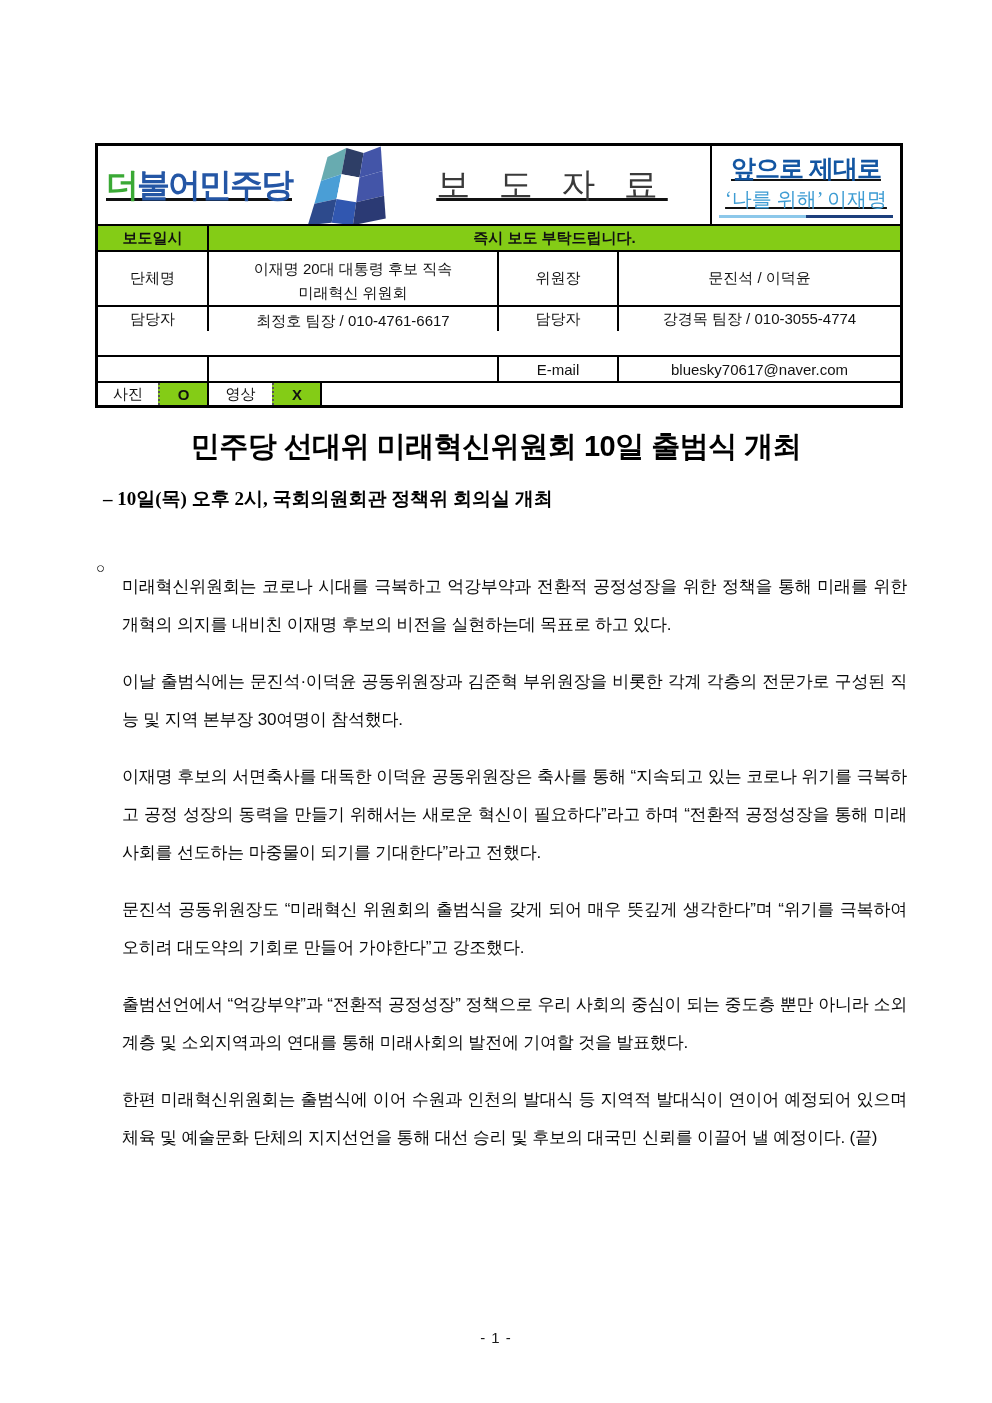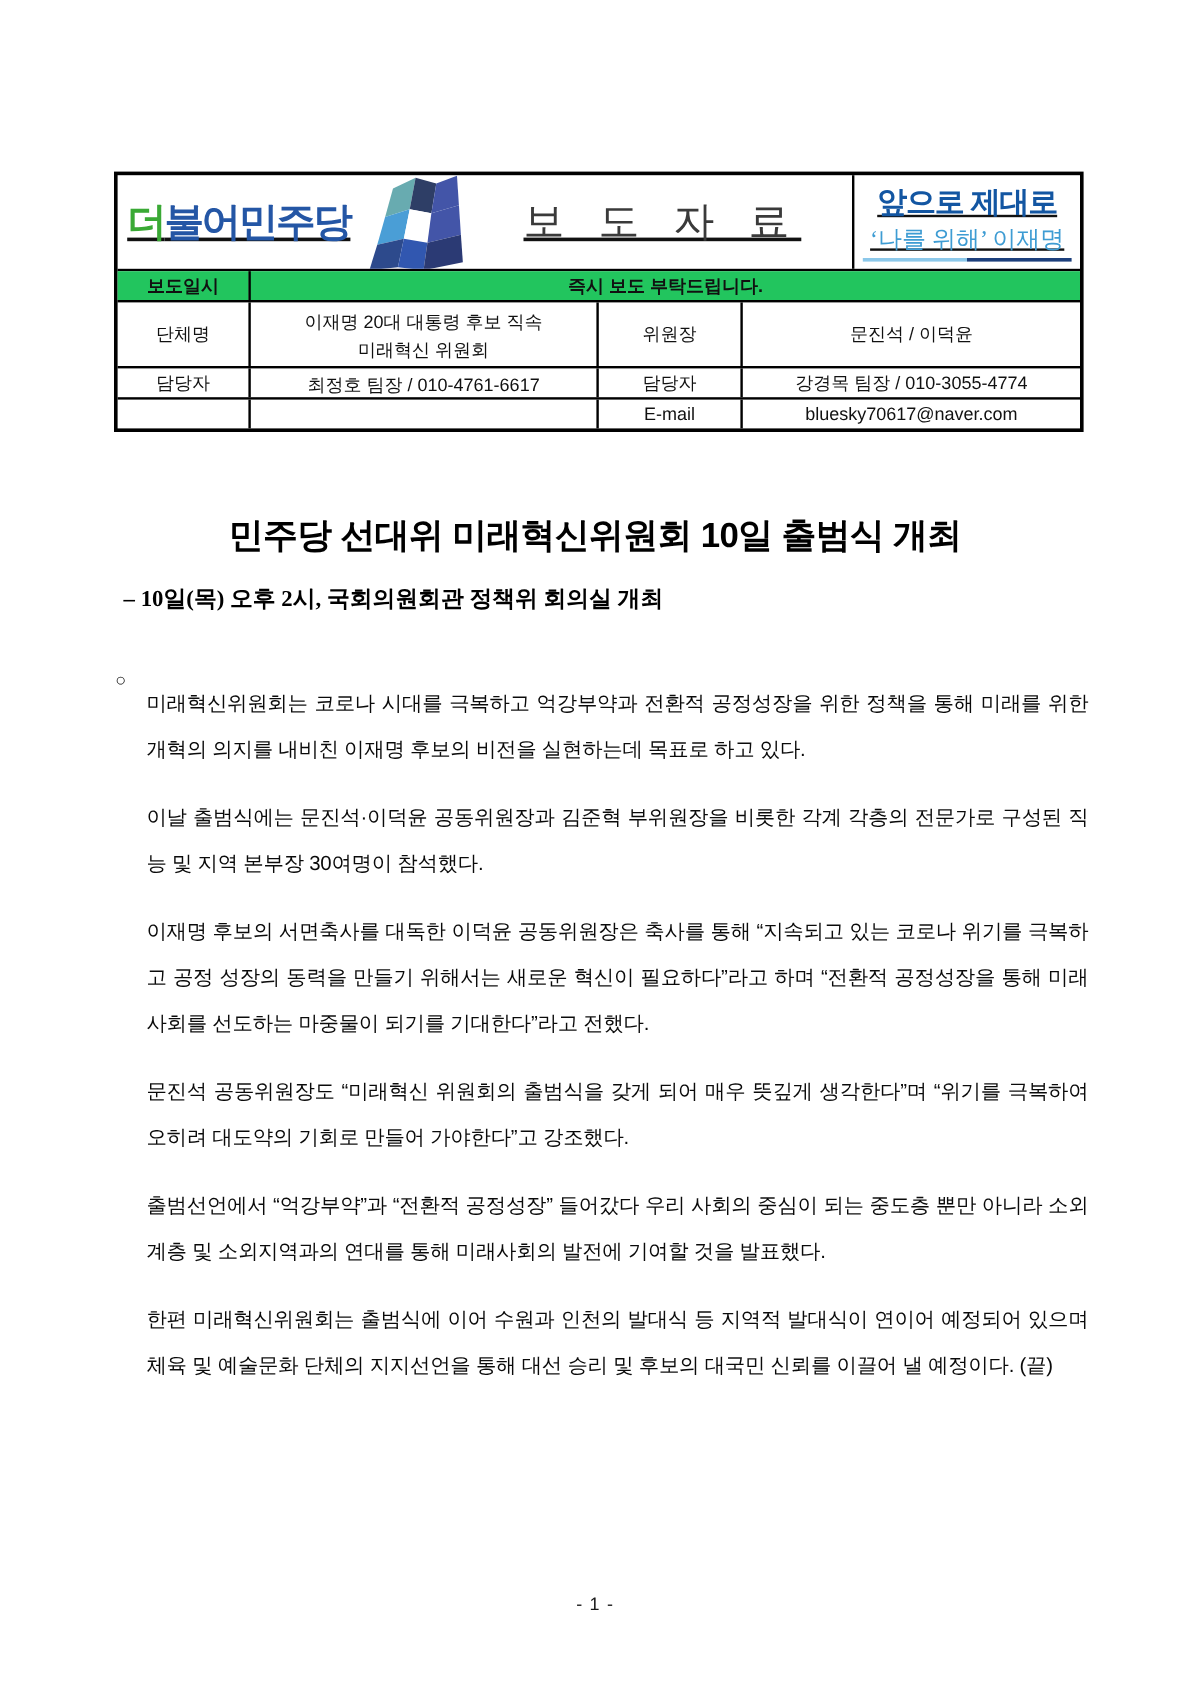--- a/index.html
+++ b/index.html
@@ -14,21 +14,21 @@
     position:absolute; left:95px; top:143px; width:808px;
     border:3px solid #000; background:#fff;
   }
   .trow { display:flex; border-top:2px solid #000; }
   .trow:first-child { border-top:none;text-decoration:underline; }
   .tcell {
     border-left:2px solid #000; display:flex; align-items:center;
     justify-content:center; text-align:center; font-size:15px; overflow:hidden;
   }
   .tcell:first-child { border-left:none; }
-  .cyan { background:#22c55e; }
+  .cyan { background:#84cc16; }
 
   .row-header { height:78px; }
   .cell-logo-title { width:612px; justify-content:flex-start; padding-left:8px; }
   .logo-block { display:flex; align-items:center; }
   .logo-text { font-size:33px; font-weight:900; letter-spacing:-2px; white-space:nowrap; }
   .logo-green { color:#3aa935; }
   .logo-blue { color:#2456a5; }
   .flag-svg { margin-left:6px; width:100px; height:82px; }
   .doc-type {
     flex:1; text-align:center; font-family:"Liberation Serif", serif;
@@ -44,21 +44,21 @@
   .c-label  { width:109px; }
   .c-wide   { width:693px; }
   .c-value1 { width:290px;align-items:flex-end; }
   .c-label2 { width:120px; }
   .c-value2 { width:283px; }
 
   .row-org { height:55px; }
   .org-value { line-height:24px; }
 
   .row-contact { height:26px; }
-  .row-email { height:26px; }
+  .row-email { height:26px;margin-top:24px; }
 
   .row-photo { height:24px; }
   .c-photo-label { width:60px; }
   .c-photo-val   { width:49px; border-left:2px dotted #555; font-weight:700; }
   .c-video-label { width:65px; }
   .c-video-val   { width:48px; border-left:2px dotted #555; font-weight:700; }
   .c-photo-rest  { width:580px; }
 
   
   .doc-title {
@@ -143,33 +143,40 @@
       <div class="tcell c-value2">강경목 팀장 / 010-3055-4774</div>
     </div>
 
     <div class="trow row-email">
       <div class="tcell c-label"></div>
       <div class="tcell c-value1"></div>
       <div class="tcell c-label2">E-mail</div>
       <div class="tcell c-value2">bluesky70617@naver.com</div>
     </div>
 
+    <div class="trow row-photo">
+      <div class="tcell c-photo-label">사진</div>
+      <div class="tcell c-photo-val cyan">O</div>
+      <div class="tcell c-video-label">영상</div>
+      <div class="tcell c-video-val cyan">X</div>
+      <div class="tcell c-photo-rest"></div>
+    </div>
 
   </div>
 
   <div class="doc-title">민주당 선대위 미래혁신위원회 10일 출범식 개최</div>
   <div class="doc-subtitle">– 10일(목) 오후 2시, 국회의원회관 정책위 회의실 개최</div>
 
   <div class="press-body">
     <p class="para">
       <span class="bullet">○</span>
     </p>
     <p class="para">미래혁신위원회는 코로나 시대를 극복하고 억강부약과 전환적 공정성장을 위한 정책을 통해 미래를 위한 개혁의 의지를 내비친 이재명 후보의 비전을 실현하는데 목표로 하고 있다.</p>
     <p class="para">이날 출범식에는 문진석·이덕윤 공동위원장과 김준혁 부위원장을 비롯한 각계 각층의 전문가로 구성된 직능 및 지역 본부장 30여명이 참석했다.</p>
     <p class="para">이재명 후보의 서면축사를 대독한 이덕윤 공동위원장은 축사를 통해 “지속되고 있는 코로나 위기를 극복하고 공정 성장의 동력을 만들기 위해서는 새로운 혁신이 필요하다”라고 하며 “전환적 공정성장을 통해 미래사회를 선도하는 마중물이 되기를 기대한다”라고 전했다.</p>
     <p class="para">문진석 공동위원장도 “미래혁신 위원회의 출범식을 갖게 되어 매우 뜻깊게 생각한다”며 “위기를 극복하여 오히려 대도약의 기회로 만들어 가야한다”고 강조했다.</p>
-    <p class="para">출범선언에서 “억강부약”과 “전환적 공정성장” 들어갔다 우리 사회의 중심이 되는 중도층 뿐만 아니라 소외계층 및 소외지역과의 연대를 통해 미래사회의 발전에 기여할 것을 발표했다.</p>
+    <p class="para">출범선언에서 “억강부약”과 “전환적 공정성장” 정책으로 우리 사회의 중심이 되는 중도층 뿐만 아니라 소외계층 및 소외지역과의 연대를 통해 미래사회의 발전에 기여할 것을 발표했다.</p>
     <p class="para">한편 미래혁신위원회는 출범식에 이어 수원과 인천의 발대식 등 지역적 발대식이 연이어 예정되어 있으며 체육 및 예술문화 단체의 지지선언을 통해 대선 승리 및 후보의 대국민 신뢰를 이끌어 낼 예정이다. (끝)</p>
   </div>
 
   <div class="page-number">- 1 -</div>
 
 </div>
 
 </body></html>

